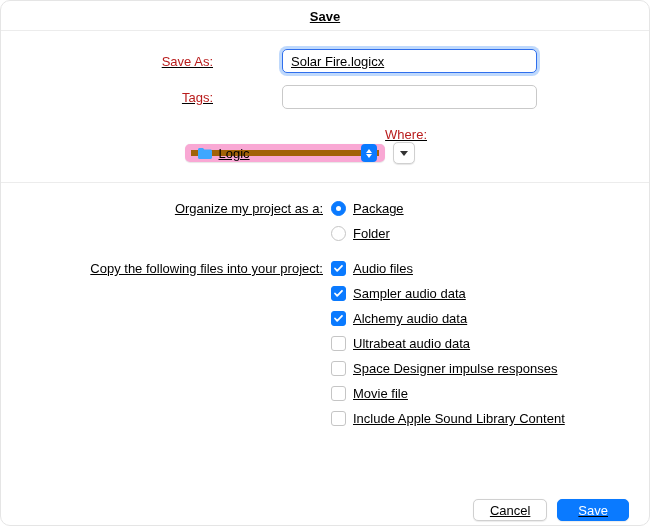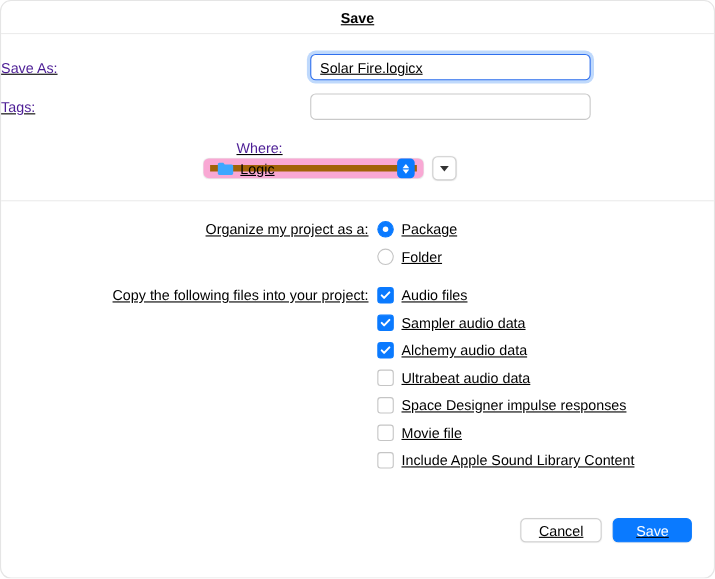--- a/index.html
+++ b/index.html
@@ -37,22 +37,23 @@
       flex: 1;
       padding: 18px 0 0 0;
     }
     .row {
       display: flex;
       align-items: center;
       margin-bottom: 12px;
     }
     .label-col {
       width: 220px;
+      text-align: right;
       padding-right: 8px;
-      color: #4c1d95;
+      color: #b91c1c;
       font-size: 13px;
     }
     .field-col {
       flex: 1;
       display: flex;
       align-items: center;
       padding-right: 51px;
       justify-content: center;
     }
     .text-input {
@@ -137,21 +138,20 @@
     }
     .divider {
       height: 1px;
       background: #ececec;
       margin: 8px 0 18px 0;
     }
     .option-row {
       display: flex;
       align-items: center;
       margin-bottom: 10px;
-      margin-left: 12px;
     }
     .option-label-col {
       width: 330px;
       text-align: right;
       padding-right: 8px;
       font-size: 13px;
     }
     .option-control-col {
       display: flex;
       align-items: center;
@@ -202,21 +202,21 @@
       width: 11px;
       height: 11px;
     }
     .option-text {
       font-size: 13px;
     }
     .footer {
       display: flex;
       justify-content: flex-end;
       gap: 10px;
-      padding: 14px 20px 32px 20px;
+      padding: 14px 20px 4px 20px;
     }
     .btn {
       height: 22px;
       padding: 0 16px;
       border-radius: 5px;
       font-size: 13px;
       font-family: inherit;
       cursor: default;
       display: inline-flex;
       align-items: center;

